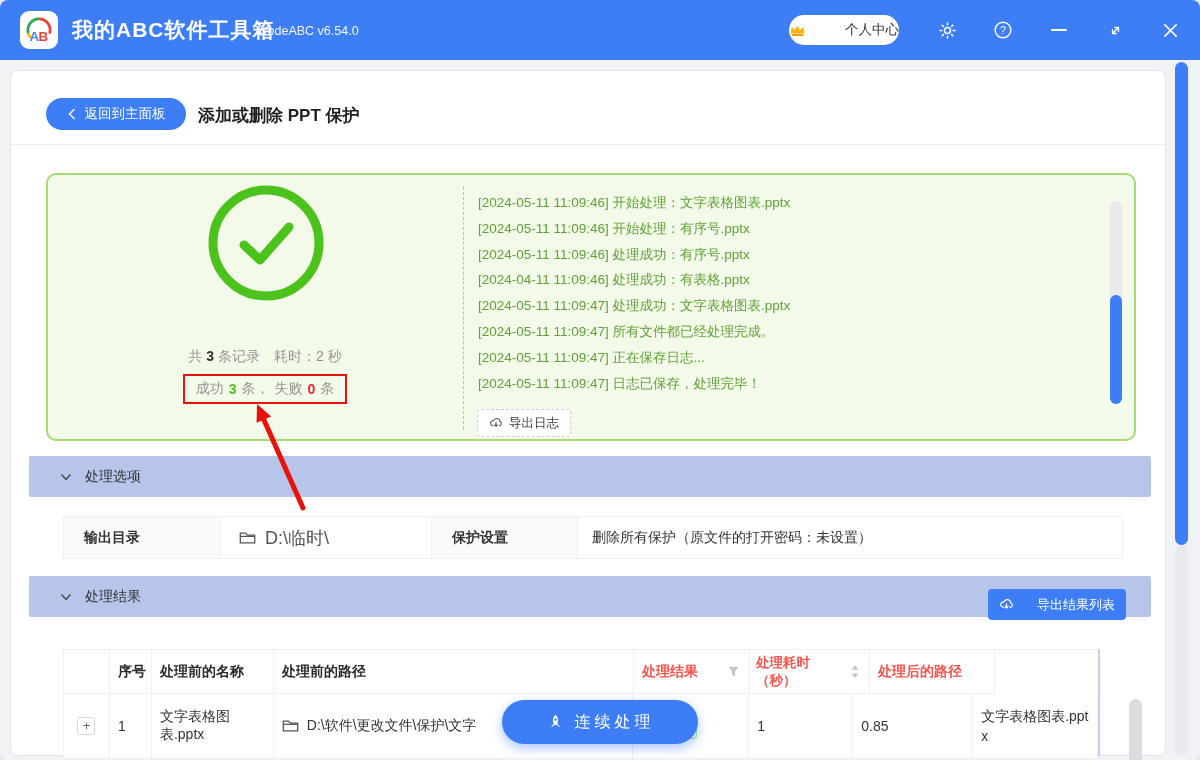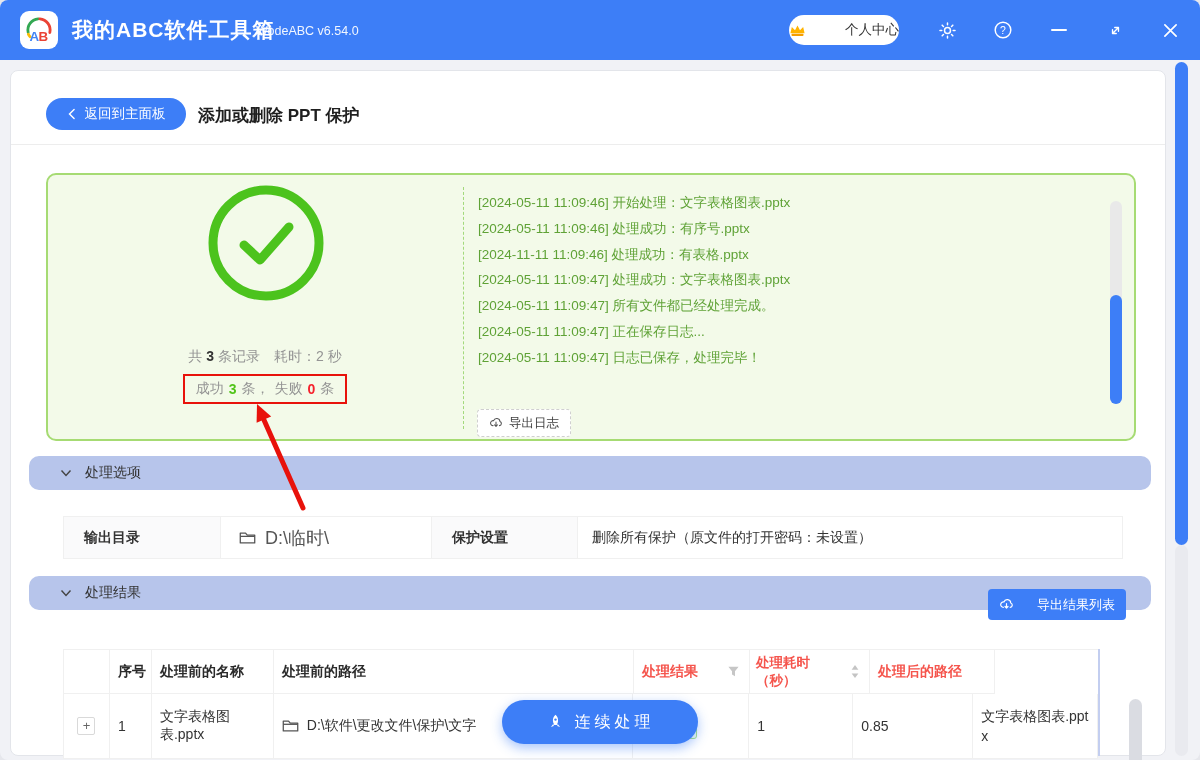--- a/index.html
+++ b/index.html
@@ -31,21 +31,21 @@
 .redbox{position:absolute;left:135px;top:199px;width:164px;height:30px;border:2px solid #E8120B;display:flex;align-items:center;justify-content:center;font-size:14px;color:#949494;white-space:nowrap;z-index:5}
 .redbox .ok{color:#52C41A;font-weight:bold;margin:0 5px}
 .redbox .bad{color:#F5222D;font-weight:bold;margin:0 5px}
 .gdivider{position:absolute;left:415px;top:12px;height:242px;border-left:1px dashed #A3D97B}
 .logs{position:absolute;left:430px;top:15px;width:620px;font-size:13.5px;color:#5FA236;line-height:25.8px;white-space:nowrap}
 .export-log{position:absolute;left:429px;top:234px;height:28px;padding:0 11px;background:#fff;border:1px dashed #CFCFCF;border-radius:4px;display:inline-flex;align-items:center;gap:6px;font-size:12.5px;color:#404040;cursor:pointer}
 .log-track{position:absolute;left:1062px;top:26px;width:12px;height:203px;background:#E9E9E9;border-radius:6px}
 .log-thumb{position:absolute;left:1062px;top:120px;width:12px;height:109px;background:#3D7EF7;border-radius:6px}
 
 
-.secbar{position:absolute;left:18px;width:1122px;height:34px;background:#B7C5EB;display:flex;align-items:center;border-radius:10px;cursor:pointer}
+.secbar{position:absolute;left:18px;width:1122px;height:41px;background:#B7C5EB;display:flex;align-items:center;border-radius:2px;cursor:pointer}
 .secbar .chev{margin-left:31px;display:flex}
 .secbar .lbl{margin-left:13px;font-size:14px;color:#333}
 .secbar1{top:385px}.secbar2{top:505px}
 .export-results{position:absolute;left:977px;top:518px;width:138px;height:31px;background:#3D7EF7;border:none;border-radius:4px;color:#fff;font-size:13px;display:flex;align-items:center;justify-content:center;gap:23px;cursor:pointer}
 
 
 .opt-row{position:absolute;left:52px;top:445px;width:1060px;height:43px;display:flex;border:1px solid #F0F0F0}
 .opt-cell{display:flex;align-items:center;height:100%}
 .opt-label{width:156px;background:#FAFAFB;padding-left:20px;font-weight:bold;font-size:14px;color:#333}
 .opt-label2{width:145px;background:#FAFAFB;padding-left:20px;font-weight:bold;font-size:14px;color:#333}
@@ -162,22 +162,23 @@
           <span class="ok">3</span>
           <span>条，</span>
           <span style="margin-left:5px">失败</span>
           <span class="bad">0</span>
           <span>条</span>
       </div>
       <div class="gdivider"></div>
 
       <div class="logs">
         <div>[2024-05-11 11:09:46] 开始处理：文字表格图表.pptx</div>
+        <div>[2024-05-11 11:09:46] 开始处理：有序号.pptx</div>
         <div>[2024-05-11 11:09:46] 处理成功：有序号.pptx</div>
-        <div>[2024-11-11 11:09:46] 处理成功：有表格.pptx</div>
+        <div>[2024-04-11 11:09:46] 处理成功：有表格.pptx</div>
         <div>[2024-05-11 11:09:47] 处理成功：文字表格图表.pptx</div>
         <div>[2024-05-11 11:09:47] 所有文件都已经处理完成。</div>
         <div>[2024-05-11 11:09:47] 正在保存日志...</div>
         <div>[2024-05-11 11:09:47] 日志已保存，处理完毕！</div>
       </div>
 
       <button class="export-log">
         <span style="display:flex">
           <svg viewBox="0 0 24 24" width="14" height="14" fill="none" stroke="#555" stroke-width="1.8" stroke-linecap="round" stroke-linejoin="round">
             <path d="M7 16.5 a4.3 4.3 0 1 1 .9-8.5 A5.6 5.6 0 0 1 18.8 9.5 a3.6 3.6 0 0 1-.9 7"></path>

